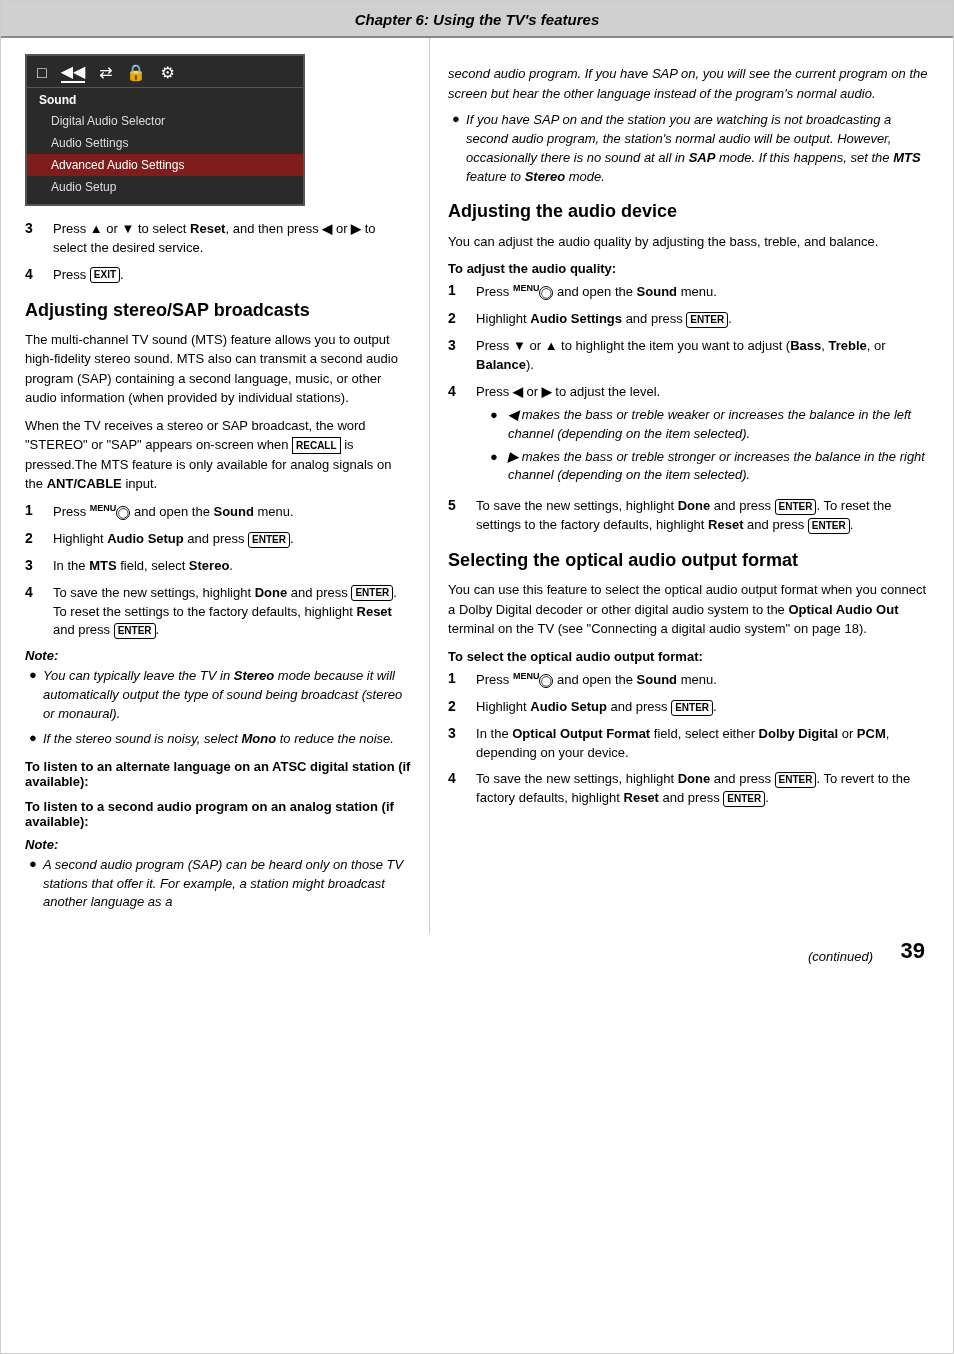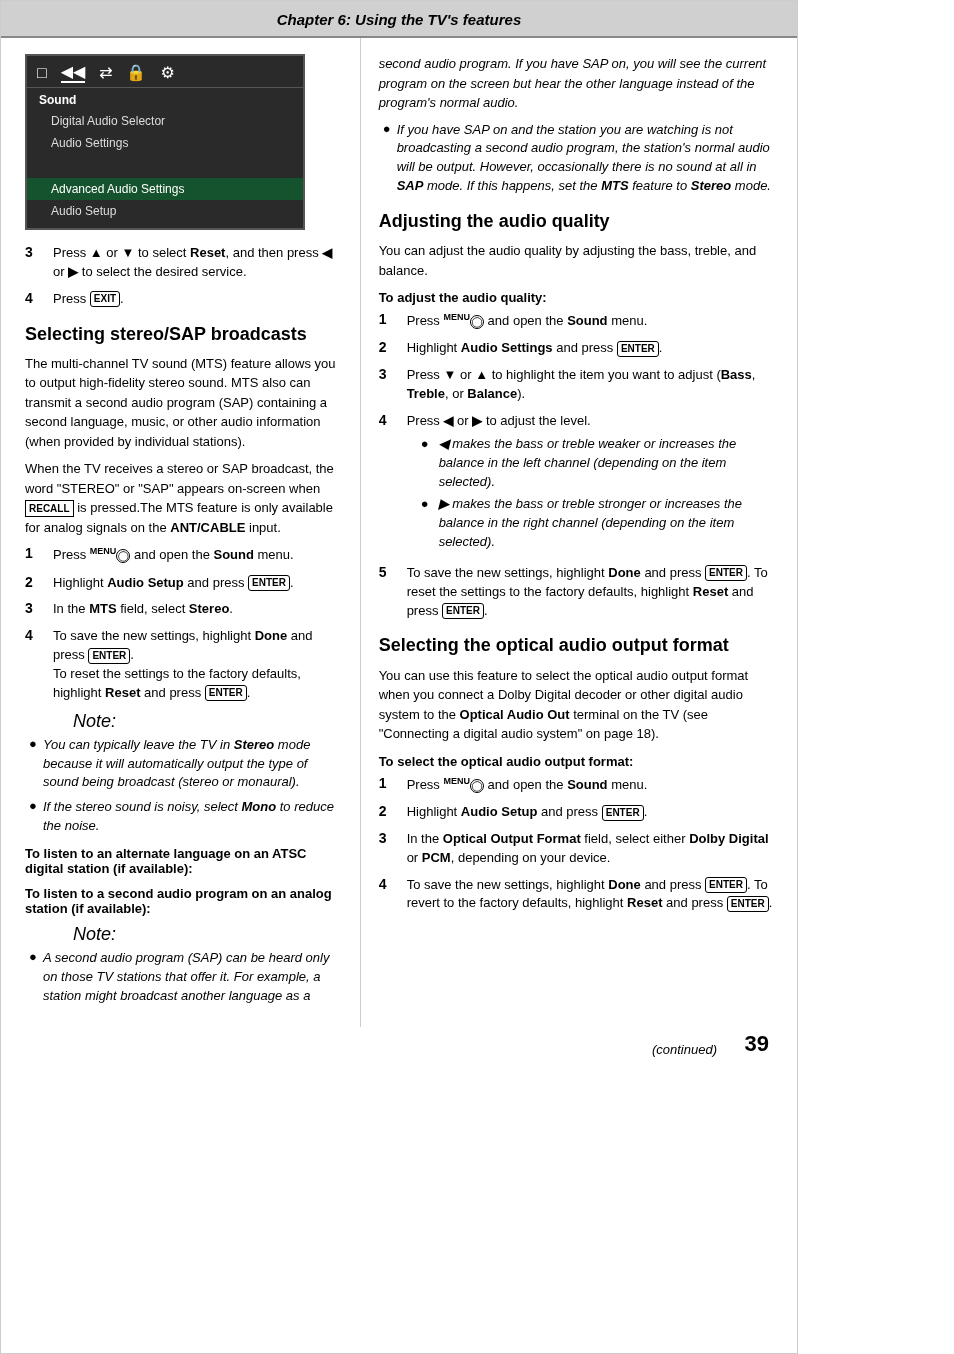--- a/index.html
+++ b/index.html
@@ -6,21 +6,21 @@
     body {
       background: #fff;
       font-family: Arial, Helvetica, sans-serif;
       font-size: 13px;
       color: #000;
       width: 954px;
       min-height: 1354px;
     }
 
     .page-wrapper {
-      width: 798px;
+      width: 954px;
       min-height: 1354px;
       padding: 0;
       position: relative;
       border: 1px solid #ccc;
     }
 
     
     .header {
       background: #d0d0d0;
       text-align: center;
@@ -42,20 +42,21 @@
 
     .left-col {
       width: 430px;
       padding: 16px 18px 16px 24px;
       border-right: 1px solid #ccc;
     }
 
     .right-col {
       width: 524px;
       padding: 16px 24px 16px 18px;
+      margin-top: 10px;
     }
 
     
     .menu-image {
       border: 2px solid #555;
       background: #2a2a2a;
       color: #fff;
       width: 280px;
       margin-bottom: 14px;
       padding: 0;
@@ -74,23 +75,22 @@
     }
     .menu-icon-item.active {
       border-bottom: 2px solid #fff;
     }
     .menu-item {
       padding: 4px 24px;
       font-size: 12px;
       color: #ddd;
     }
     .menu-item.highlighted {
-      background: #14532d;
+      background: #7f1d1d;
       color: #fff;
-      margin-top: 24px;
     }
     .menu-label {
       padding: 5px 12px 3px 12px;
       font-size: 12px;
       font-weight: bold;
       color: #fff;
     }
 
     
     .step {
@@ -149,26 +149,25 @@
       border: 1px solid #000;
       padding: 0px 3px;
       font-size: 10px;
       font-weight: bold;
       vertical-align: middle;
       text-align: right;
     }
 
     
     .note-title {
-      font-weight: normal;
+      font-weight: bold;
       font-style: italic;
-      font-size: 18px;
+      font-size: 13px;
       margin-top: 8px;
       margin-bottom: 4px;
-      margin-left: 48px;
     }
     .note-item {
       display: flex;
       align-items: flex-start;
       margin-bottom: 6px;
       padding-left: 4px;
     }
     .bullet {
       min-width: 14px;
       font-size: 13px;
@@ -250,21 +249,21 @@
         </span>
       </div>
 
       <div class="step">
         <span class="step-num">4</span>
         <span class="step-content">
           Press <span class="key-btn">EXIT</span>.
         </span>
       </div>
 
-      <div class="section-title">Selecting stereo/SAP broadcasts</div>
+      <div class="section-title">Adjusting stereo/SAP broadcasts</div>
 
       <p>
         The multi-channel TV sound (MTS) feature allows you to output high-fidelity stereo sound. MTS also can transmit a second audio program (SAP) containing a second language, music, or other audio information (when provided by individual stations).
       </p>
 
       <p>
         When the TV receives a stereo or SAP broadcast, the word "STEREO" or "SAP" appears on-screen when <span class="key-recall">RECALL</span> is pressed.The MTS feature is only available for analog signals on the <strong>ANT/CABLE</strong> input.
       </p>
 
 
@@ -320,21 +319,21 @@
 
       <p>
         <em>second audio program. If you have SAP on, you will see the current program on the screen but hear the other language instead of the program's normal audio.</em>
       </p>
 
       <div class="note-item">
         <span class="bullet">●</span>
         <span class="note-text">If you have SAP on and the station you are watching is not broadcasting a second audio program, the station's normal audio will be output. However, occasionally there is no sound at all in <strong><em>SAP</em></strong> mode. If this happens, set the <strong><em>MTS</em></strong> feature to <strong><em>Stereo</em></strong> mode.</span>
       </div>
 
-      <div class="section-title">Adjusting the audio quality</div>
+      <div class="section-title">Adjusting the audio device</div>
 
       <p>
         You can adjust the audio quality by adjusting the bass, treble, and balance.
       </p>
 
       <div class="subsection-title">To adjust the audio quality:</div>
 
       <div class="step">
         <span class="step-num">1</span>
         <span class="step-content">

